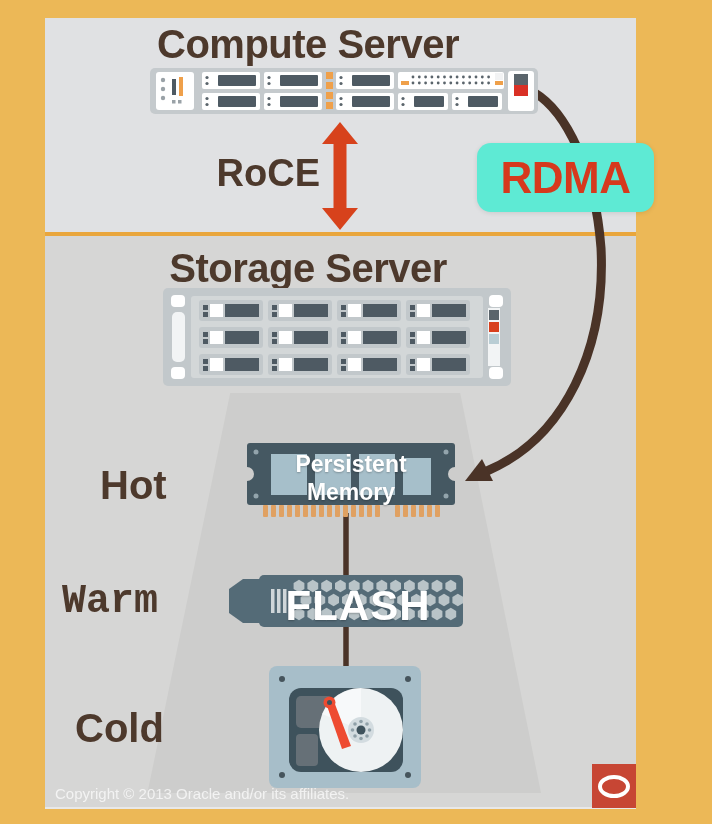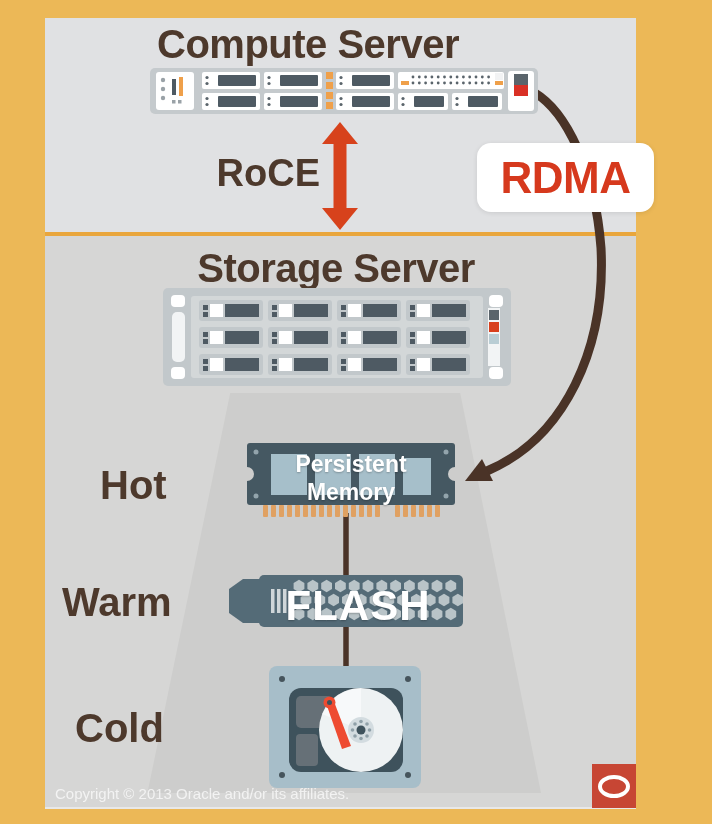--- a/index.html
+++ b/index.html
@@ -10,31 +10,31 @@
   }
   .content{position:absolute;left:45px;top:18px;width:591px;height:789px;}
   .sec-compute{position:absolute;left:0;top:0;width:591px;height:214px;background:#e0e1e3;}
   .sec-divider{position:absolute;left:0;top:214px;width:591px;height:4px;background:#e9a63c;}
   .sec-storage{position:absolute;left:0;top:218px;width:591px;height:571px;background:#d6d6d5;border-bottom:2px solid rgba(255,255,255,.45);}
   .cone{position:absolute;left:100px;top:375px;width:400px;height:400px;background:#cdcdcc;
         clip-path:polygon(21.3% 0, 78.8% 0, 99% 100%, 0.6% 100%);}
   .title{position:absolute;left:0;width:526px;text-align:center;font-weight:bold;
          font-size:40px;line-height:46px;color:#4d392c;letter-spacing:-0.5px;}
   .t-compute{top:3px;}
-  .t-storage{top:227px;padding-left:28px;}
+  .t-storage{top:227px;}
   .icon-abs{position:absolute;}
   .roce-label{position:absolute;left:115px;top:134px;width:160px;text-align:right;
               font-size:38px;font-weight:bold;color:#4d392c;}
-  .rdma-box{position:absolute;left:432px;top:125px;width:177px;height:69px;background:#ffffff;
+  .rdma-box{position:absolute;left:432px;top:125px;width:177px;height:69px;background:#5eead4;
             border-radius:14px;display:flex;align-items:center;justify-content:center;
             box-shadow:0 1px 5px rgba(0,0,0,.10);}
   .rdma-box span{font-size:44px;font-weight:bold;color:#d6391d;letter-spacing:-0.5px;}
   .tier-label{position:absolute;font-size:40px;font-weight:bold;color:#4d392c;line-height:44px;}
   .l-hot{left:55px;top:445px;}
-  .l-warm{left:17px;top:562px;}
+  .l-warm{left:17px;top:562px;font-family:Liberation Mono, monospace;}
   .l-cold{left:30px;top:688px;}
   .dimm-text{position:absolute;left:202px;top:432px;width:208px;text-align:center;color:#ffffff;
              font-weight:bold;font-size:23px;line-height:28px;text-shadow:0 1px 2px rgba(0,0,0,.25);}
   .flash-text{position:absolute;left:208px;top:564px;width:210px;text-align:center;color:#ffffff;
               font-weight:bold;font-size:42px;letter-spacing:1px;text-shadow:0 1px 2px rgba(0,0,0,.25);}
   .copyright{position:absolute;left:10px;top:767px;font-size:15px;color:rgba(255,255,255,.7);}
   .oracle-logo{position:absolute;right:0px;bottom:-1px;width:44px;height:44px;background:#c74634;
                display:flex;align-items:center;justify-content:center;}
   .oracle-o{width:24px;height:15px;border:4px solid #ffffff;border-radius:50%;}
   svg{display:block;}

